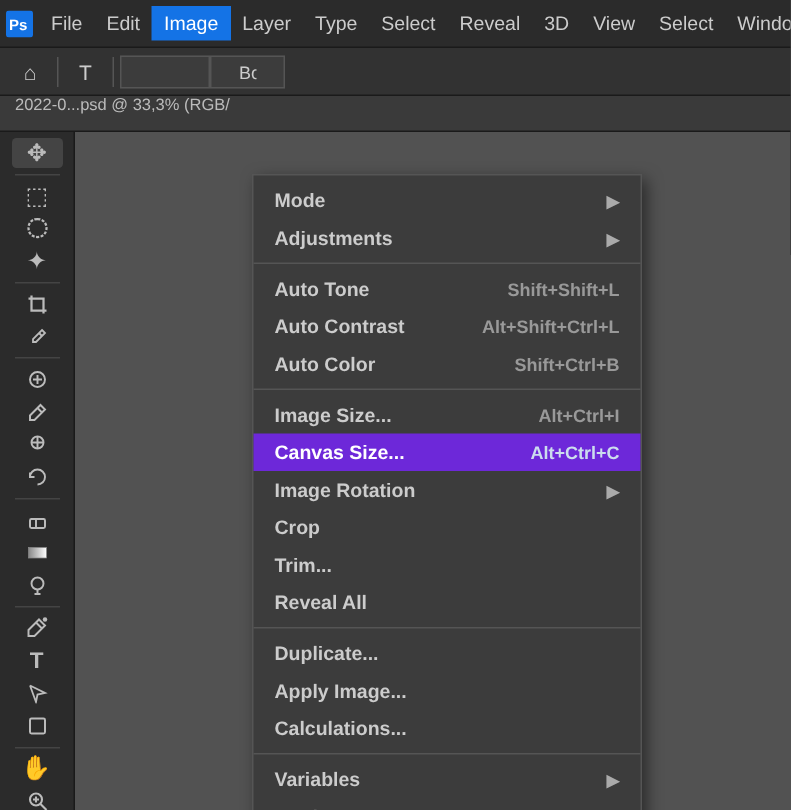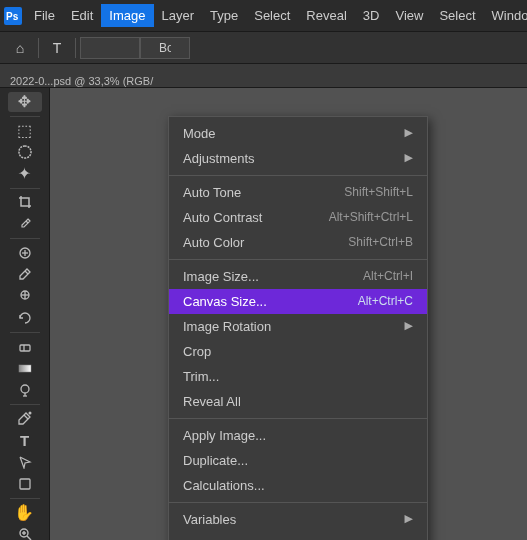--- a/index.html
+++ b/index.html
@@ -85,21 +85,21 @@
       padding: 0 18px;
       font-size: 12px;
       width: 50px;
     }
 
     
     .doc-tab {
       background: #3a3a3a;
       height: 24px;
       display: flex;
-      align-items: flex-end;
+      align-items: flex-start;
       padding: 0 10px;
       font-size: 11px;
       color: #bbb;
       border-bottom: 1px solid #1a1a1a;
     }
 
     
     .main-area {
       display: flex;
       height: calc(540px - 28px - 32px - 24px);
@@ -153,27 +153,28 @@
       left: 118px;
       width: 260px;
       background: #3c3c3c;
       border: 1px solid #555;
       box-shadow: 3px 3px 10px rgba(0,0,0,0.5);
       z-index: 200;
       padding: 4px 0;
     }
     .menu-item {
       display: flex;
-      align-items: flex-start;
+      align-items: flex-end;
       justify-content: space-between;
       padding: 5px 14px 5px 14px;
       color: #ccc;
       font-size: 13px;
       cursor: pointer;
       white-space: nowrap;
+      font-weight: bold;
     }
     .menu-item.highlighted {
       background: #6d28d9;
       color: #fff;
     }
     .menu-shortcut {
       color: #999;
       font-size: 12px;
       margin-left: 20px;
     }
@@ -383,24 +384,24 @@
       <div class="menu-item">
         <span>Trim...</span>
       </div>
       <div class="menu-item">
         <span>Reveal All</span>
       </div>
 
       <div class="menu-separator"></div>
 
       <div class="menu-item">
+        <span>Duplicate...</span>
+      </div>
+      <div class="menu-item">
         <span>Apply Image...</span>
-      </div>
-      <div class="menu-item">
-        <span>Duplicate...</span>
       </div>
       <div class="menu-item">
         <span>Calculations...</span>
       </div>
 
       <div class="menu-separator"></div>
 
       <div class="menu-item">
         <span>Variables</span>
         <span class="menu-arrow">▶</span>

